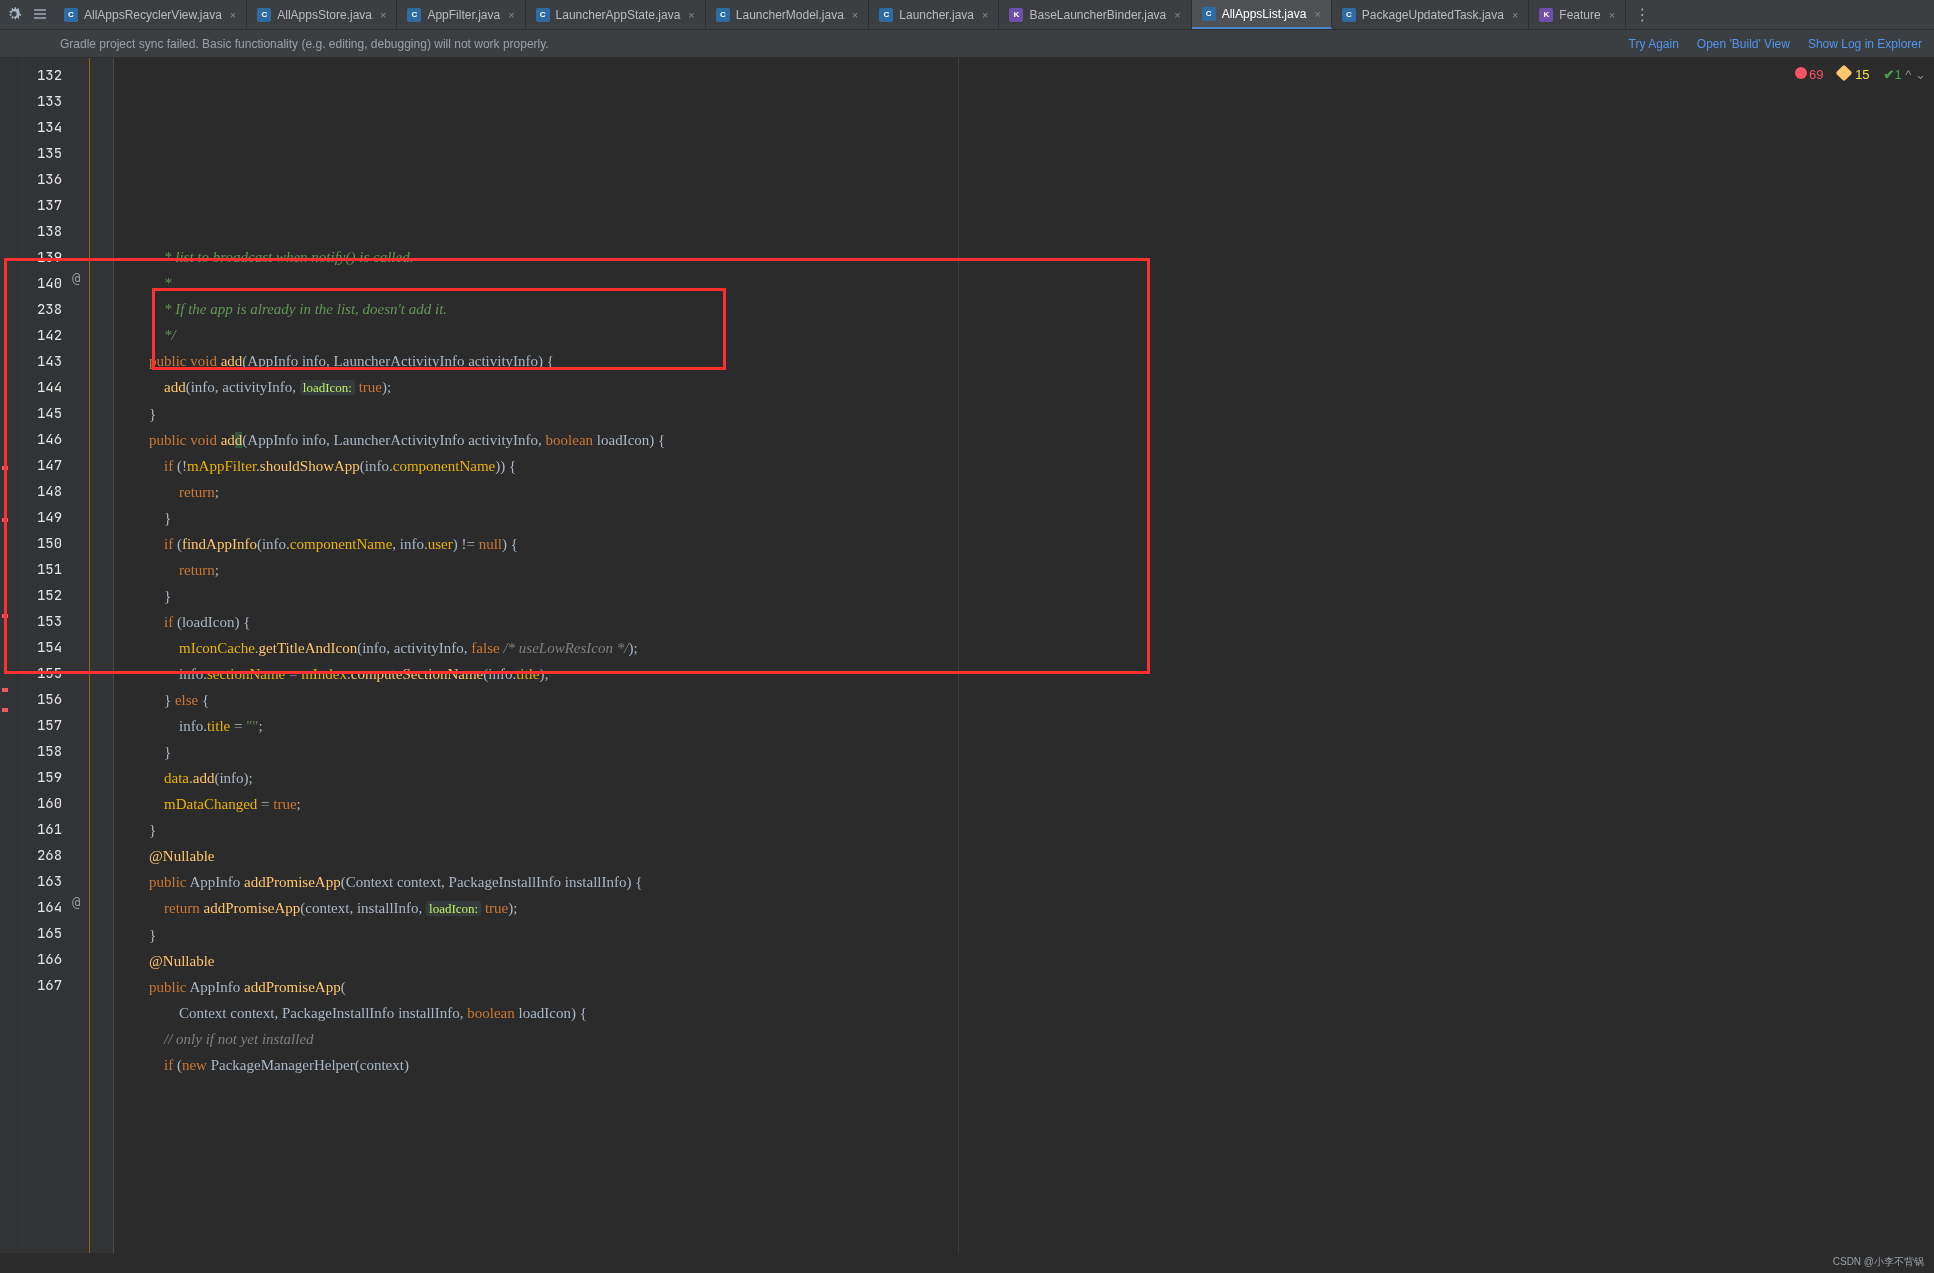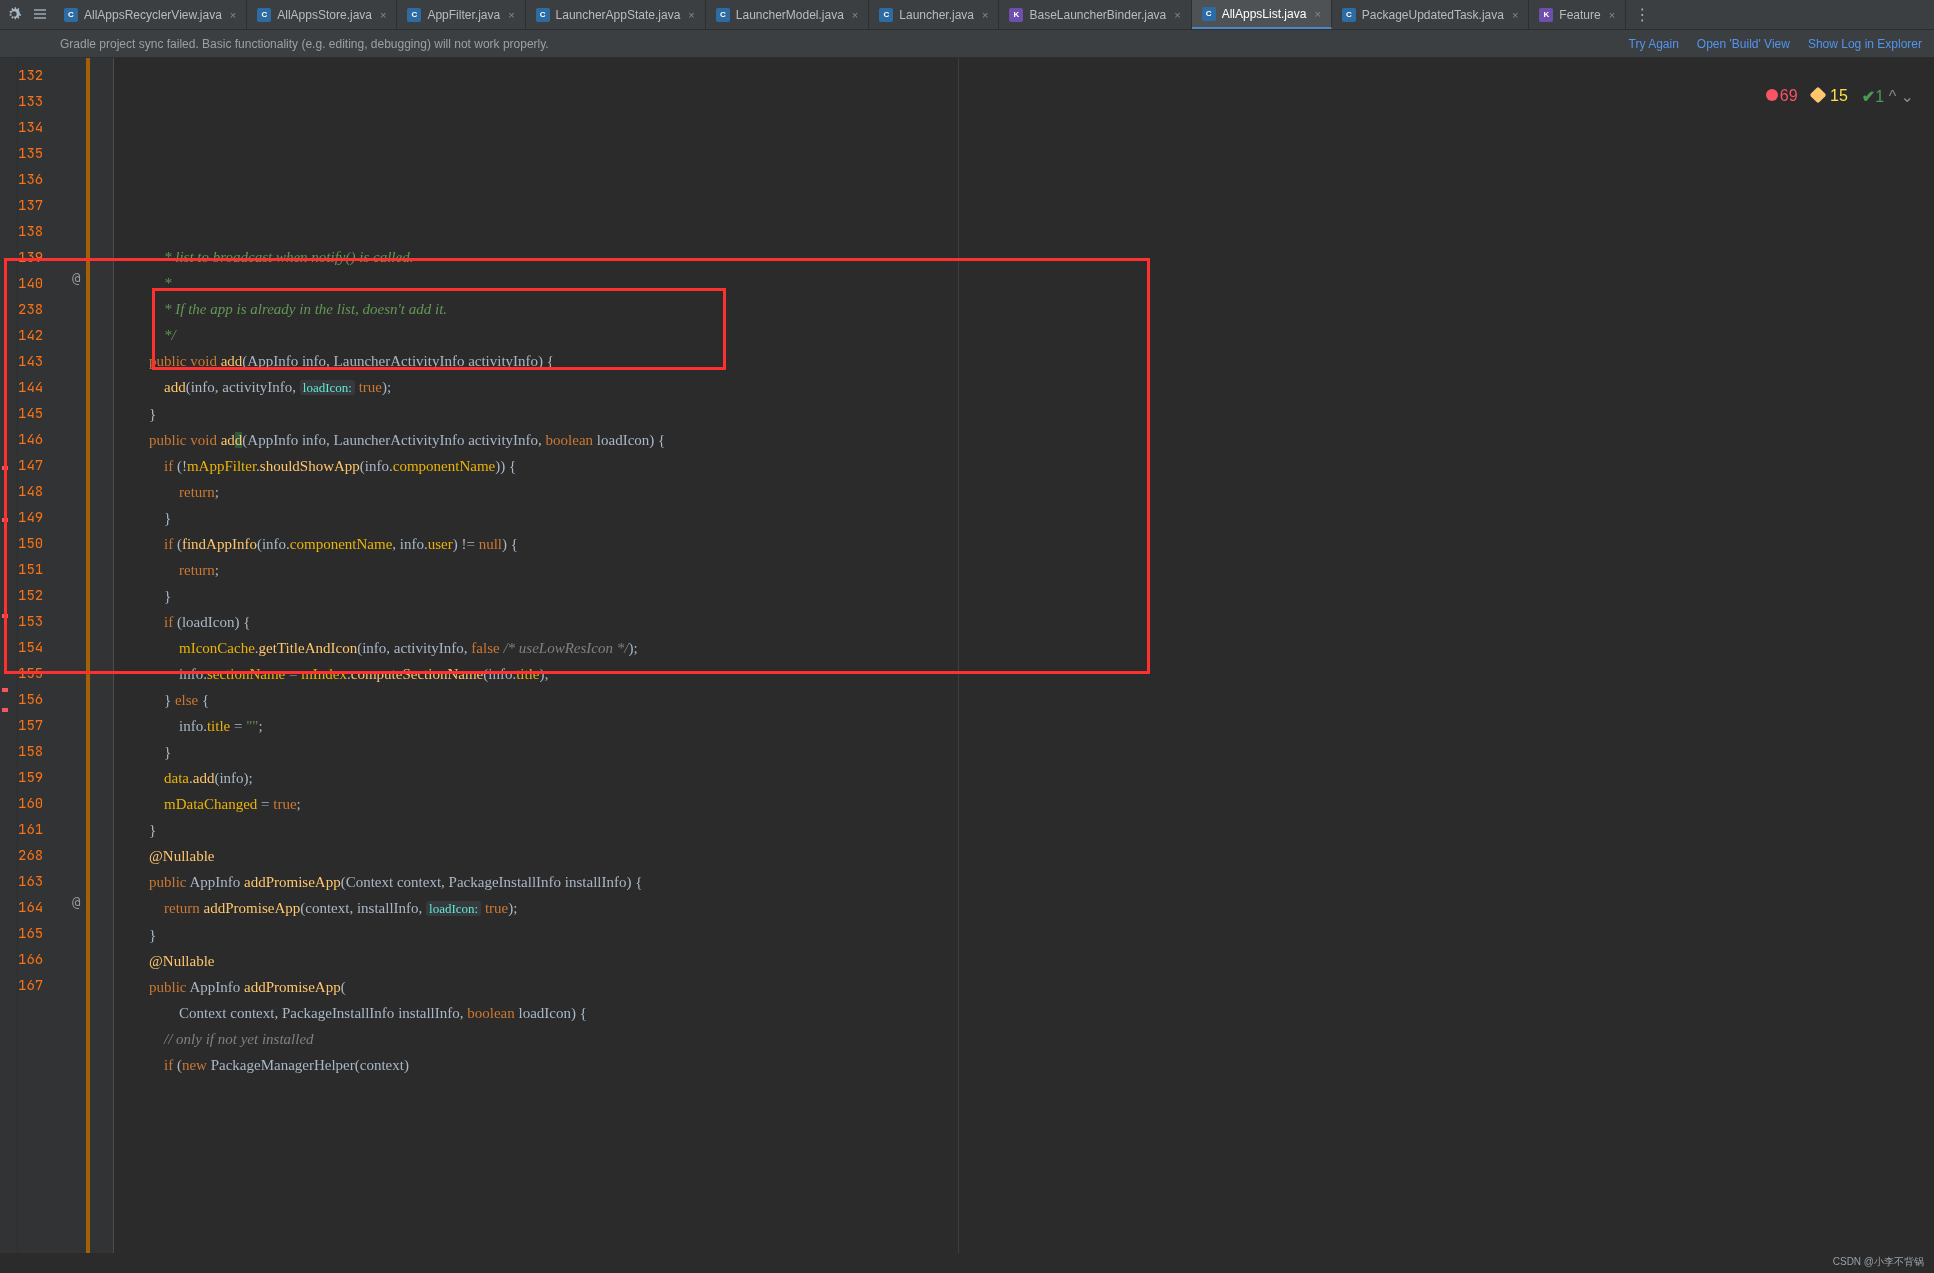--- a/index.html
+++ b/index.html
@@ -45,28 +45,27 @@
     display: inline-flex; align-items: center; justify-content: center;
     font-size: 8px; font-weight: bold;
   }
   .fi-java { background: #2d6ca2; color: #fff; }
   .fi-kt   { background: #6e4fab; color: #fff; }
   .tab-close { color: #888; font-size: 11px; margin-left: 2px; }
   .dots-vertical { color: #aaa; padding: 0 8px; font-size: 16px; display:flex; align-items:center;}
   .status-bar-top {
     position: absolute;
     top: 30px;
-    right: 20px;
+    right: 8px;
     display: flex;
     align-items: center;
     gap: 14px;
     height: 28px;
-    font-size: 16px;
+    font-size: 13px;
     z-index: 5;
-    margin-top: 22px;
   }
   .status-error { color: #f75464; }
   .status-warn  { color: #fde047; }
   .status-ok    { color: #499c54; }
   .status-icon { width: 12px; height: 12px; border-radius: 50%; display:inline-block; margin-right:2px;}
   .si-err { background: #f75464; }
   .si-warn{ background: #ffc66d; }
   .si-ok  { color: #499c54; font-weight:bold;}
   .notice-bar {
     display: flex;
@@ -87,25 +86,25 @@
     background: #2b2b2b;
   }
   .left-margin {
     width: 18px;
     background: #313335;
     border-right: 1px solid #2c2e30;
   }
   .gutter {
     width: 72px;
     background: #313335;
-    border-right: 4px solid #a16207;
+    border-right: 1px solid #a16207;
     font-family: "JetBrains Mono", Consolas, monospace;
     font-size: 14px;
-    color: #f97316;
-    text-align: left;
+    color: #e5e5e5;
+    text-align: center;
     padding-right: 8px;
     padding-top: 4px;
     line-height: 26px;
   }
   .fold-gutter {
     width: 24px;
     background: #313335;
     border-right: 1px solid #4a4d4f;
     position: relative;
   }
@@ -118,21 +117,21 @@
     white-space: pre;
     position: relative;
   }
   .c-kw { color: #cc7832; }
   .c-fn { color: #ffc66d; }
   .c-str{ color: #6a8759; }
   .c-cm { color: #808080; font-style: italic; }
   .c-dc { color: #629755; font-style: italic; }
   .c-ty { color: #a9b7c6; }
   .c-hi { color: #eab308; }
-  .c-hint { color: #5eead4; font-style: normal; background:#373a3c; padding:0 3px; border-radius:3px; font-size:13px;}
+  .c-hint { color: #bef264; font-style: normal; background:#373a3c; padding:0 3px; border-radius:3px; font-size:13px;}
   .redbox1 {
     position: absolute;
     border: 3px solid #ff3030;
     pointer-events: none;
   }
   .vcs-marker {
     position:absolute;
     left: 2px; width: 6px; height: 4px;
   }
   .vcs-red { background:#f75464; }

